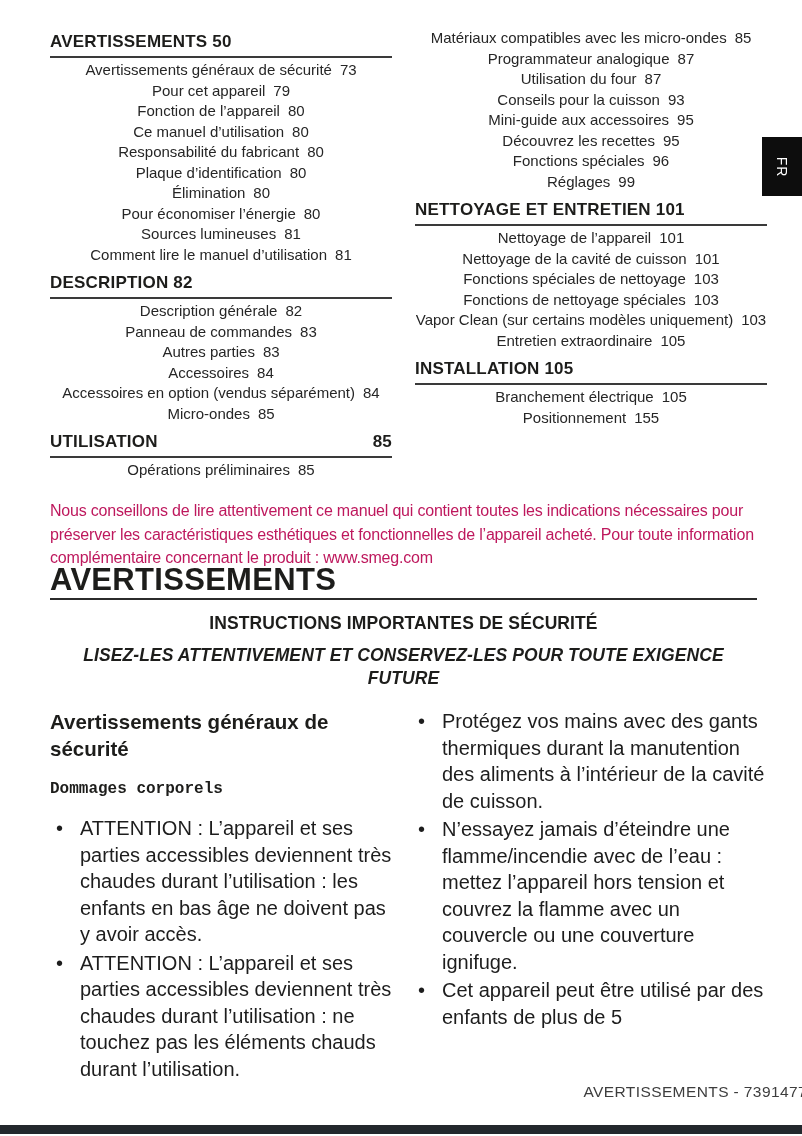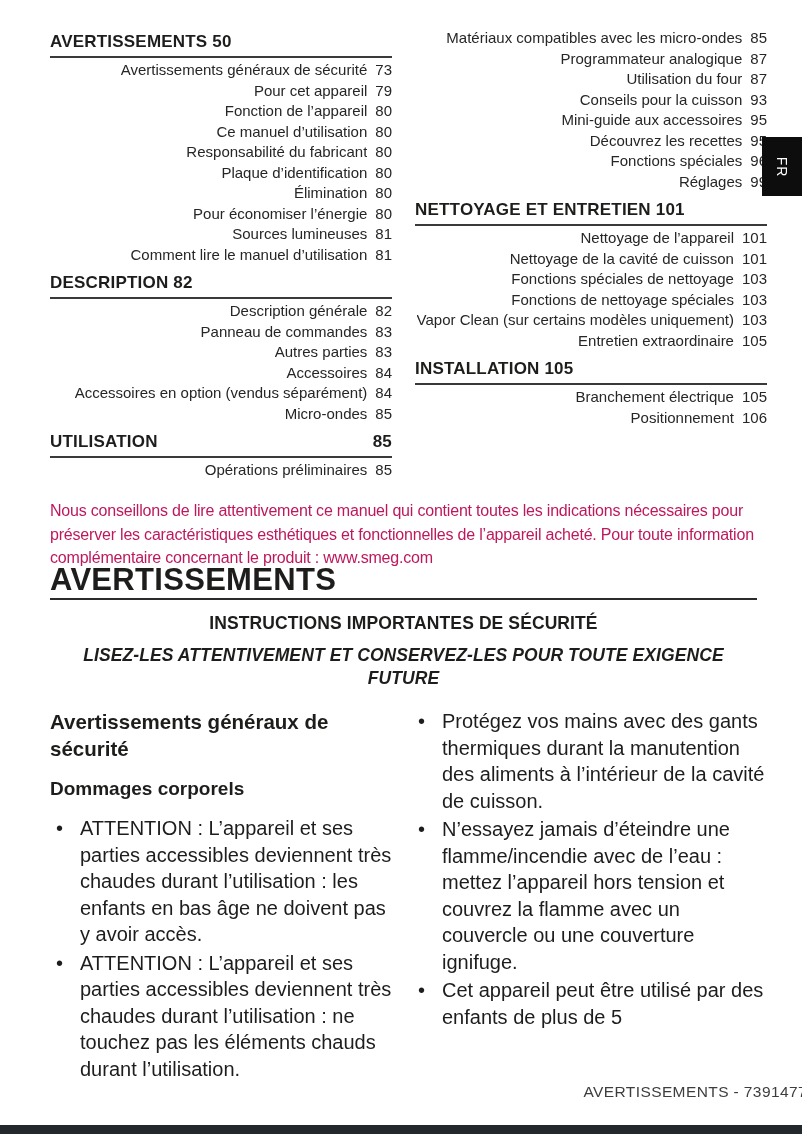--- a/index.html
+++ b/index.html
@@ -19,21 +19,21 @@
   #toc-right{left:415px;width:352px;}
   .toc-header{
     display:flex;justify-content:space-between;align-items:baseline;
     font-size:17px;font-weight:bold;line-height:22px;
     padding:3px 0 3px;margin-top:4px;margin-bottom:2px;
     border-bottom:2px solid #3a3a3a;
     letter-spacing:0.2px;
   }
   .toc-col > .toc-header:first-child{margin-top:0;}
   .toc-entry{
-    display:flex;justify-content:flex-end;align-items:baseline;
+    display:flex;justify-content:center;align-items:baseline;
     font-size:15px;line-height:20.5px;color:#262626;
   }
   .toc-label{white-space:nowrap;overflow:hidden;}
   .toc-page{padding-left:8px;}
 
   
   #intro{
     position:absolute;left:50px;top:483px;width:735px;
     font-size:16px;line-height:23.5px;letter-spacing:-0.2px;color:#be185d;
   }
@@ -51,21 +51,21 @@
   #subtitle2{max-width:700px;margin-top:9px;font-style:italic;}
 
   
   .body-col{position:absolute;top:708px;}
   #col-left{left:50px;width:345px;}
   #col-right{left:412px;width:358px;}
   .body-heading{
     margin:0 0 12px 0;font-size:20.5px;font-weight:bold;line-height:27px;
   }
   .body-subheading{
-    margin:14px 0 13px 0;font-size:19px;font-weight:bold;line-height:26px;
+    margin:14px 0 13px 0;font-size:16px;font-weight:bold;line-height:26px;font-family:Liberation Mono, monospace;
   }
   ul.bullets{list-style:none;margin:0;padding:0;font-size:20px;line-height:26.5px;color:#1d1d1d;}
   ul.bullets li{position:relative;padding-left:30px;margin-bottom:2px;}
   ul.bullets .dot{position:absolute;left:6px;top:0;}
 
   
   #fr-tab{
     position:absolute;right:0;top:137px;width:40px;height:59px;
     background:#0d0d0d;display:flex;align-items:center;justify-content:center;
   }
@@ -234,21 +234,21 @@
       <div class="toc-header">
         <span class="toc-label">INSTALLATION 105</span>
         <span class="toc-page"></span>
       </div>
       <div class="toc-entry">
         <span class="toc-label">Branchement électrique</span>
         <span class="toc-page">105</span>
       </div>
       <div class="toc-entry">
         <span class="toc-label">Positionnement</span>
-        <span class="toc-page">106</span>
+        <span class="toc-page">155</span>
       </div>
     </div>
 
   <div id="fr-tab">
     <span>FR</span>
   </div>
 
   <p id="intro">Nous conseillons de lire attentivement ce manuel qui contient toutes les indications nécessaires pour préserver les caractéristiques esthétiques et fonctionnelles de l’appareil acheté. Pour toute information complémentaire concernant le produit : www.smeg.com</p>
 
   <div id="chapter">

